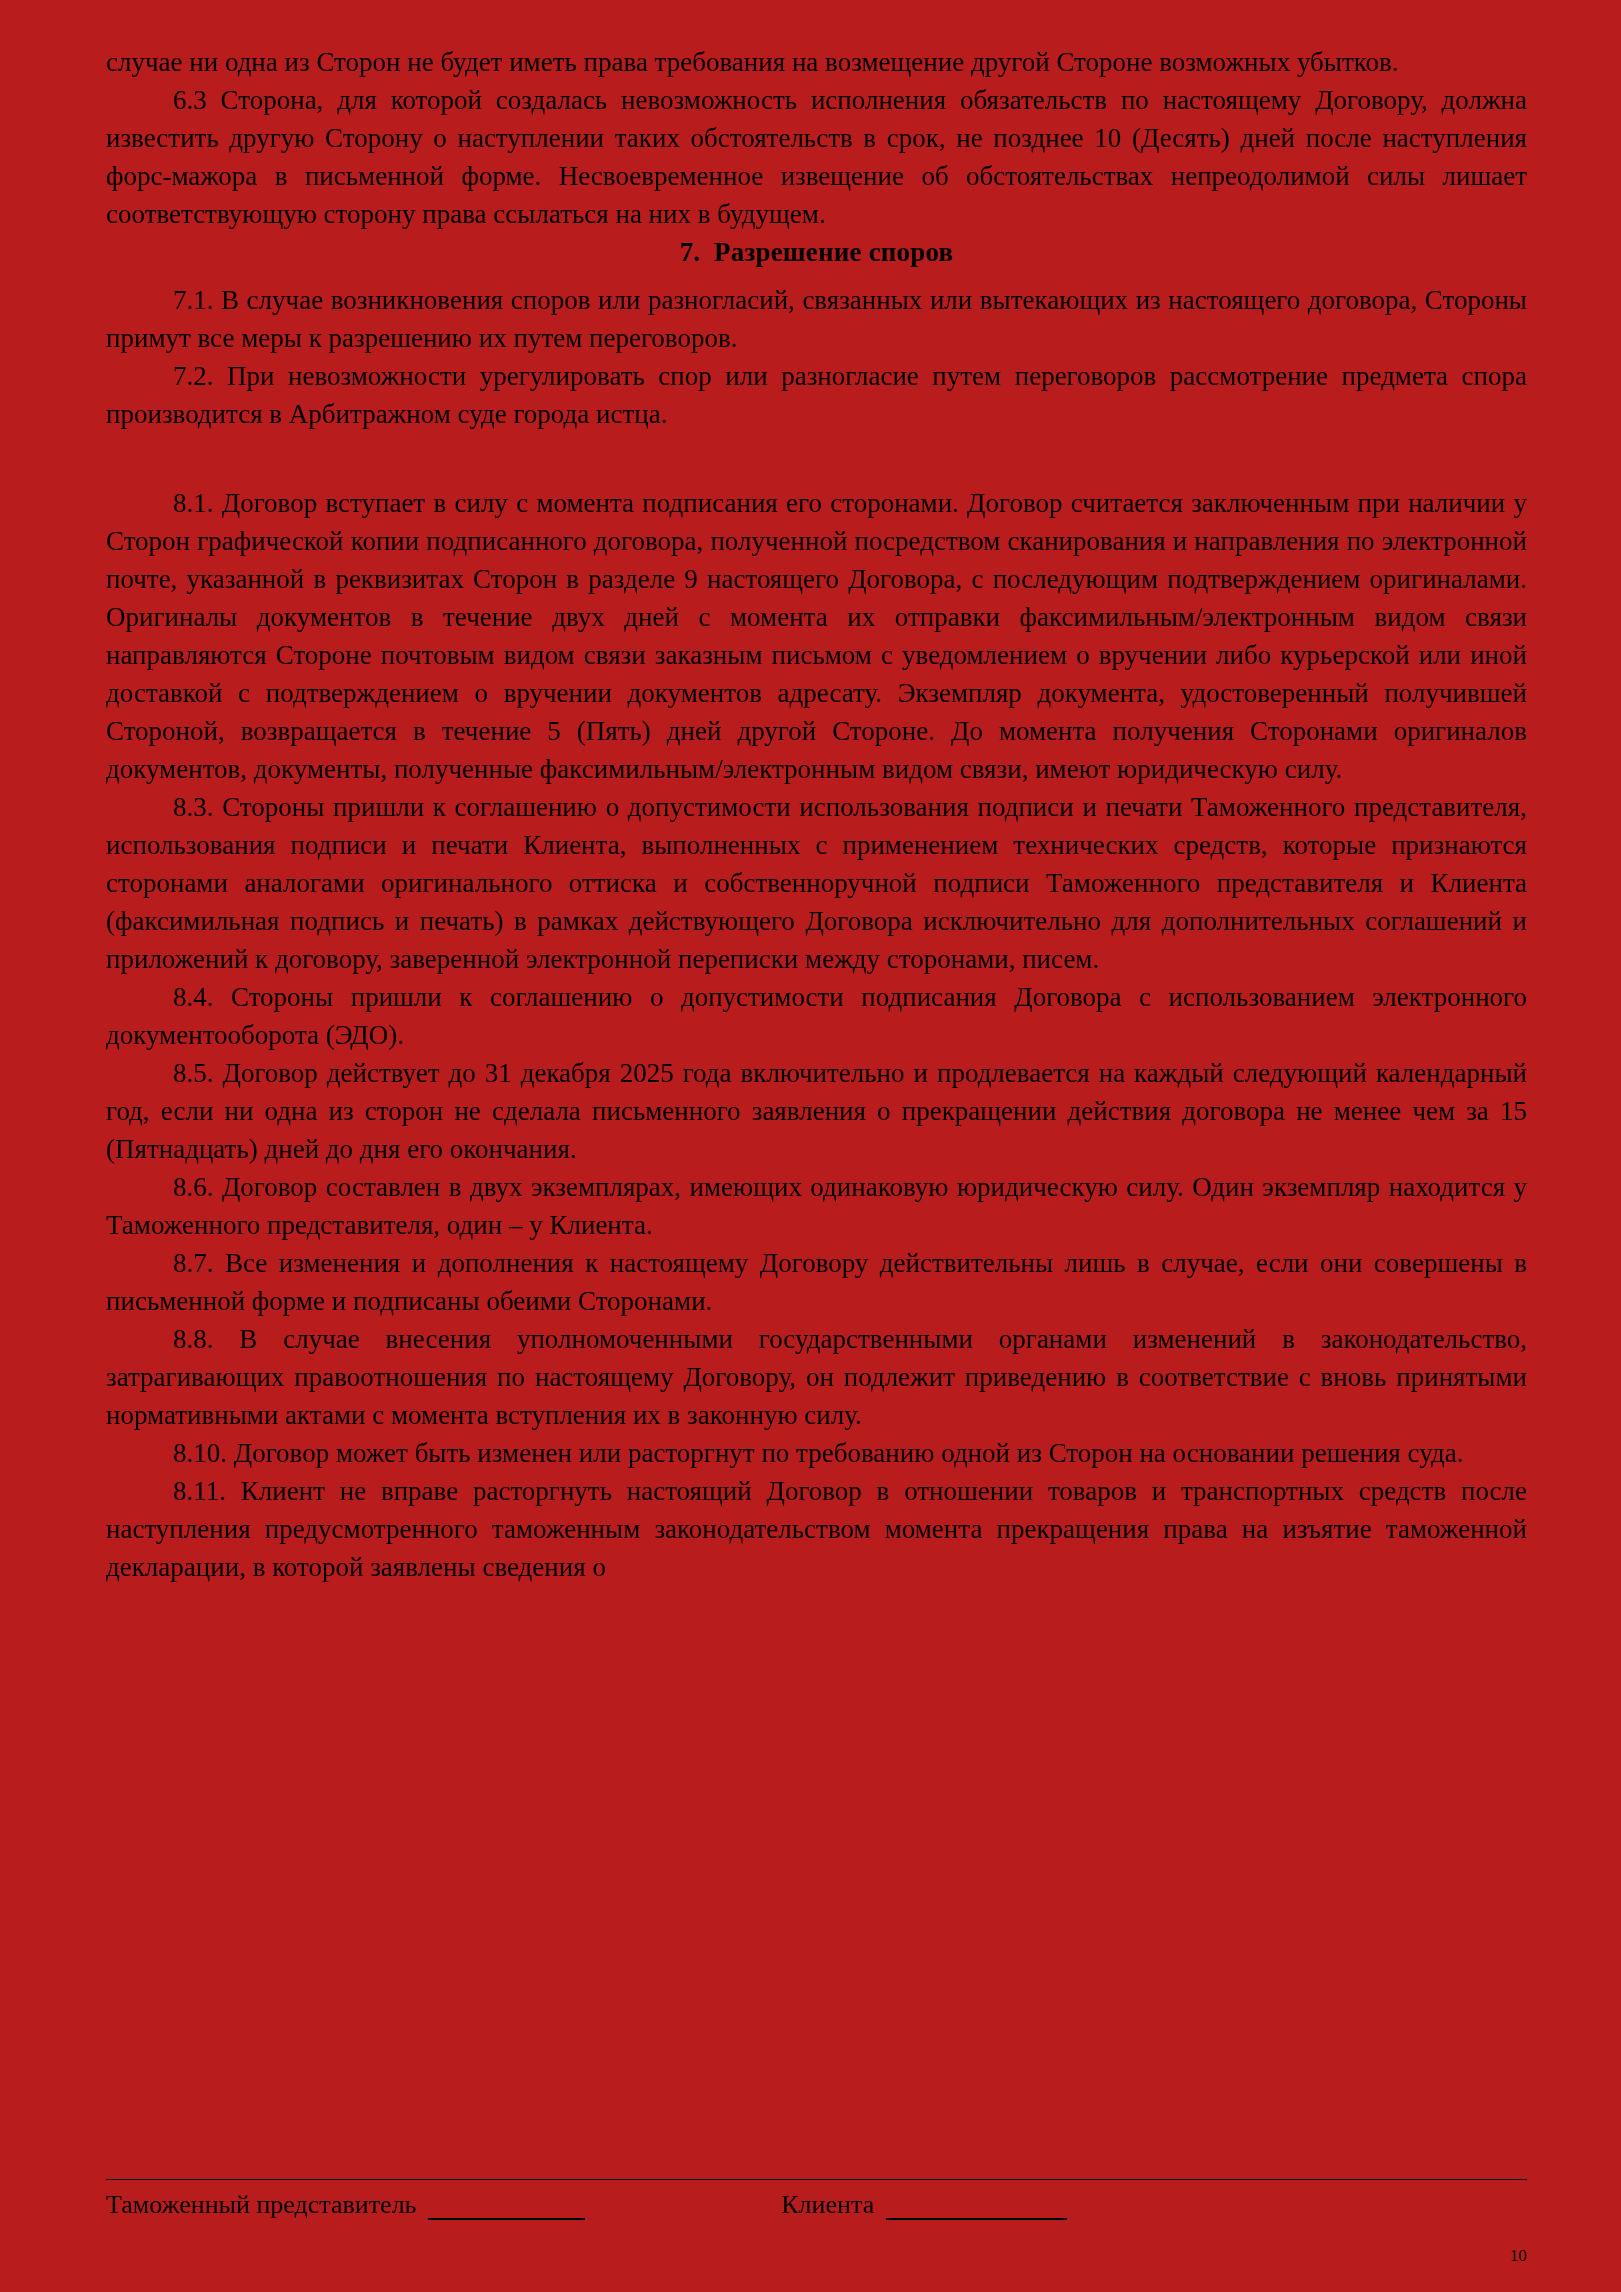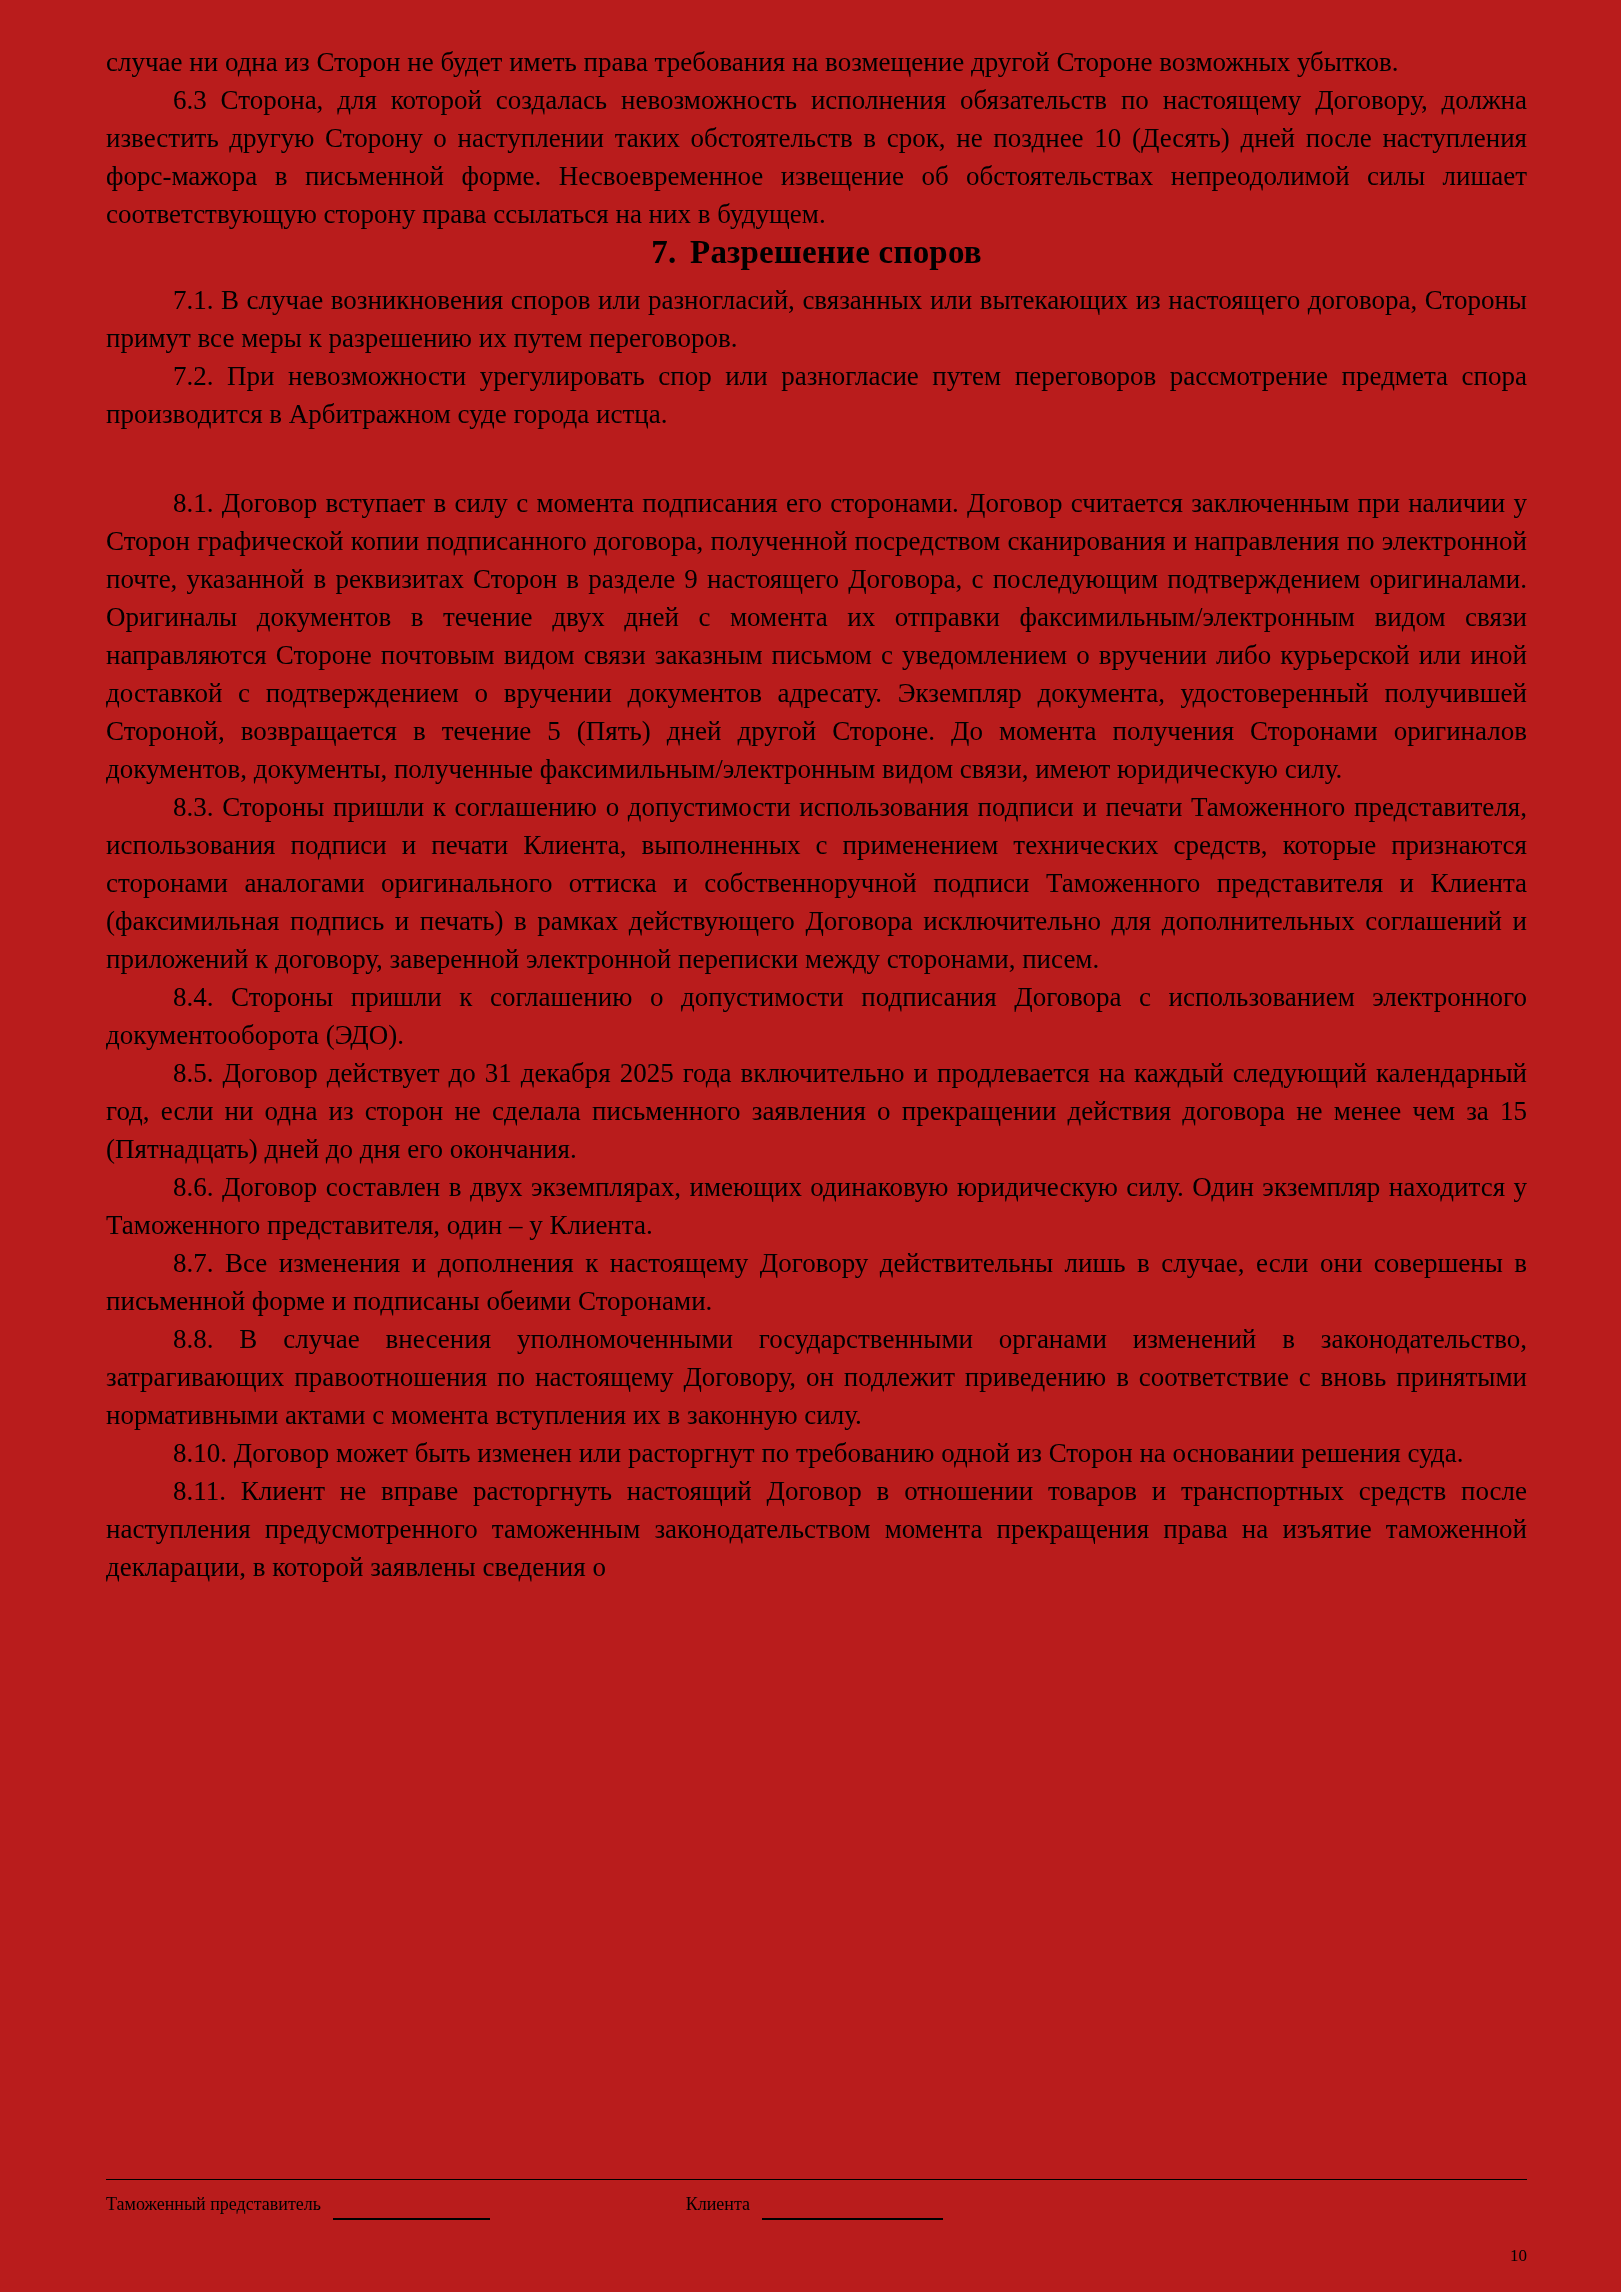--- a/index.html
+++ b/index.html
@@ -38,21 +38,21 @@
     text-indent: 67px;
   }
   .para.cont {
     text-indent: 0;
   }
   .heading {
     margin: 0;
     font-weight: bold;
     text-align: center;
     text-indent: 0;
-    font-size: 33px;
+    font-size: 27px;
     line-height: 38px;
     letter-spacing: 0.2px;
   }
   .heading .num {
     margin-right: 13.7px;
   }
   .gap-sm { height: 9.8px; }
   .gap-md { height: 25.5px; }
 
   .footer {
@@ -61,21 +61,21 @@
     right: 94px;
     bottom: 73px;
   }
   .footer-top-rule {
     border-top: 1px solid #000000;
     margin-bottom: 8.8px;
   }
   .sign-row {
     display: flex;
     align-items: flex-end;
-    font-size: 18px;
+    font-size: 26px;
     line-height: 31px;
   }
   .sign-block {
     display: flex;
     align-items: flex-end;
     white-space: nowrap;
   }
   .sign-block.left { margin-right: 196px; }
   .sign-label { display: inline-block; }
   .sign-line {

